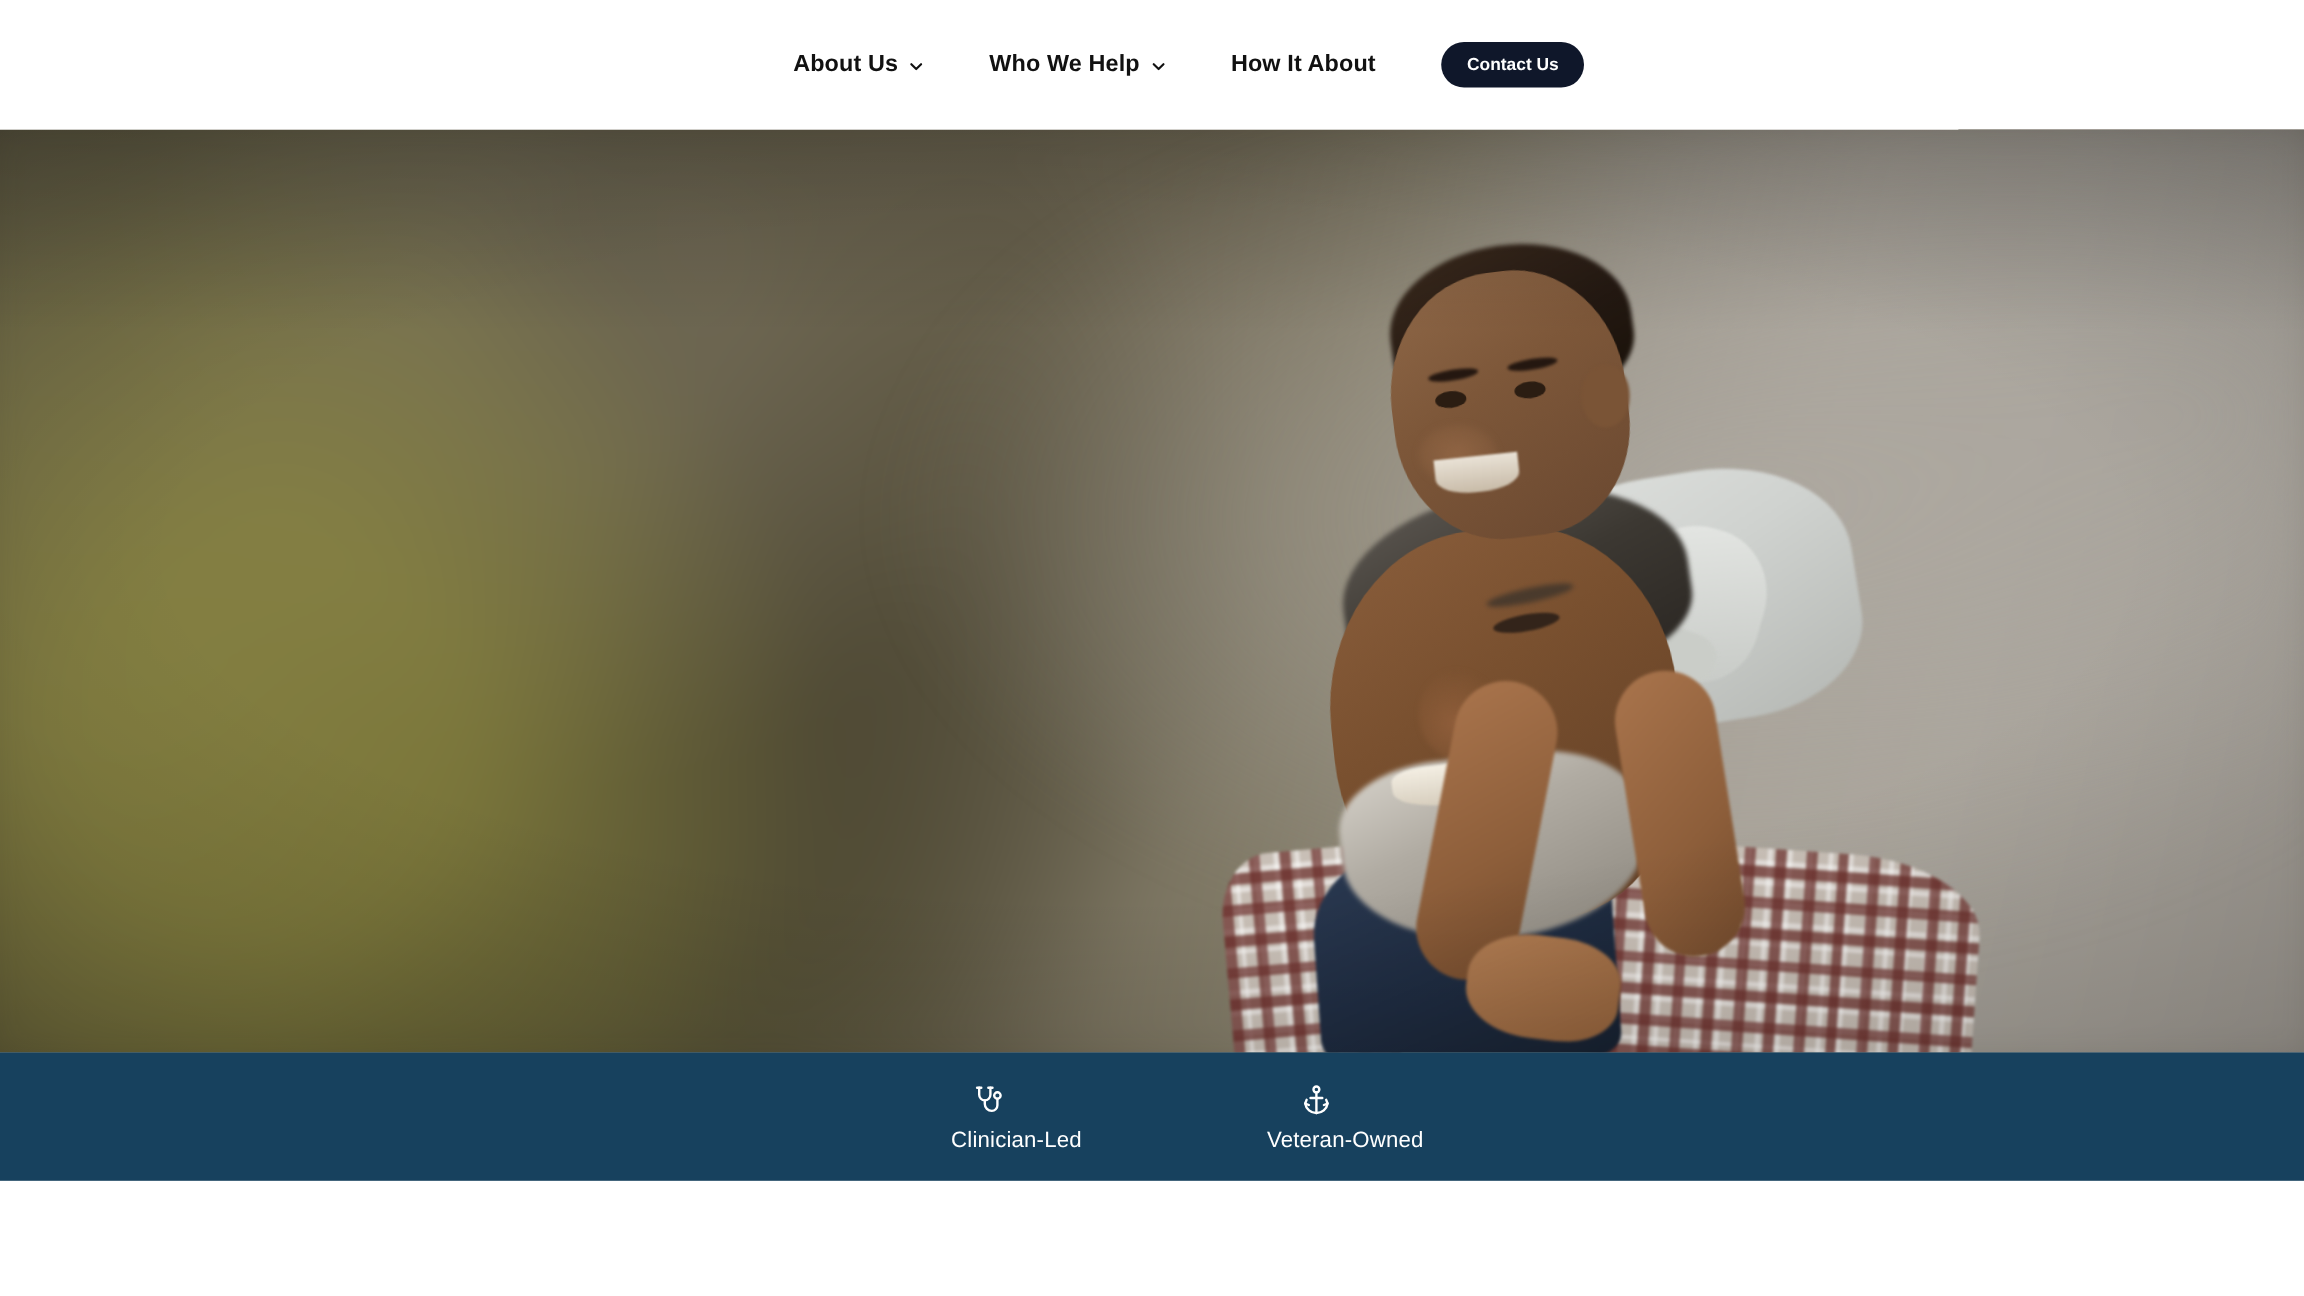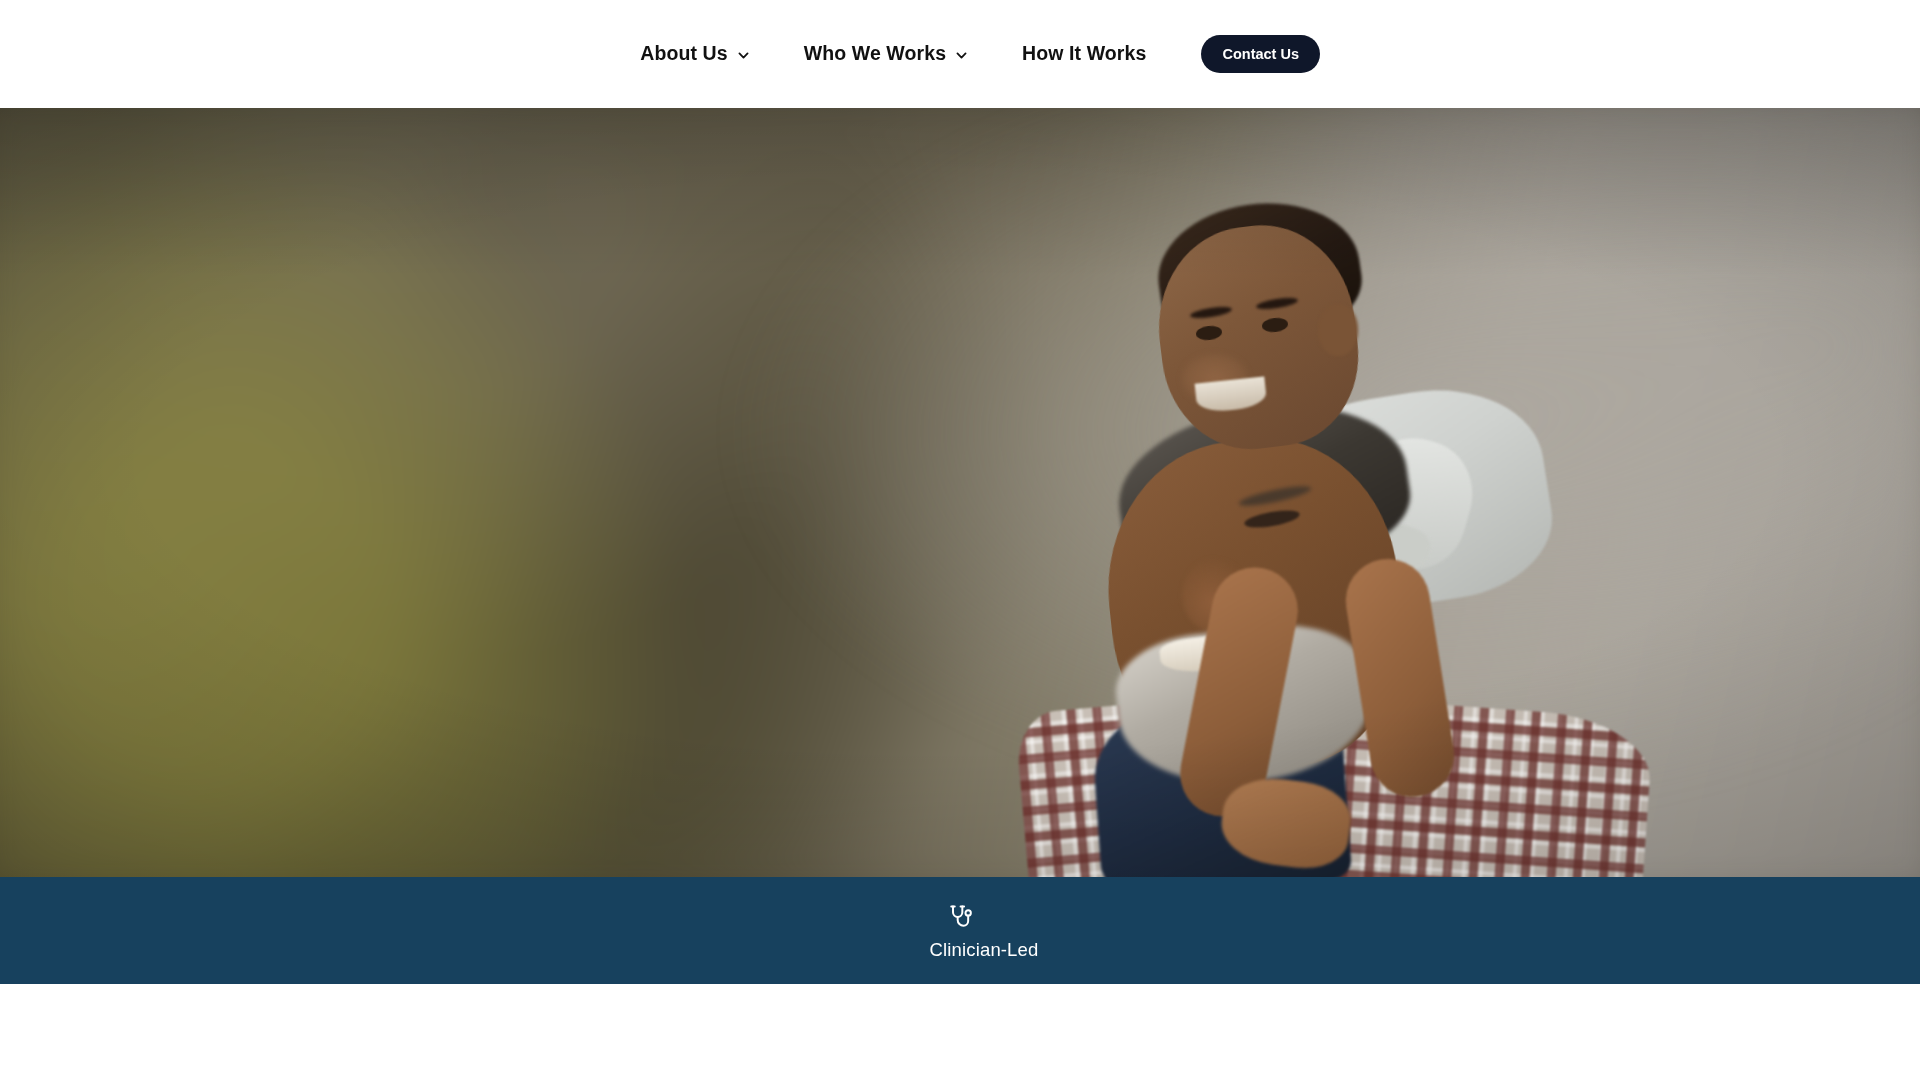--- a/index.html
+++ b/index.html
@@ -445,30 +445,30 @@
     <div class="nav-item">
       <span class="nav-label">About Us</span>
       <span class="chev">
         <svg viewBox="0 0 16 16">
             <path d="M3 5.5 L8 10.5 L13 5.5" fill="none" stroke="#111111" stroke-width="2.2" stroke-linecap="round" stroke-linejoin="round"></path>
           </svg>
       </span>
     </div>
 
     <div class="nav-item">
-      <span class="nav-label">Who We Works</span>
+      <span class="nav-label">Who We Help</span>
       <span class="chev">
         <svg viewBox="0 0 16 16">
             <path d="M3 5.5 L8 10.5 L13 5.5" fill="none" stroke="#111111" stroke-width="2.2" stroke-linecap="round" stroke-linejoin="round"></path>
           </svg>
       </span>
     </div>
 
     <div class="nav-item">
-      <span class="nav-label">How It Works</span>
+      <span class="nav-label">How It About</span>
     </div>
 
 
     <button class="cta-button">Contact Us</button>
 
   </nav>
 </header>
 
 <section class="hero">
   <div class="hero-photo">
@@ -520,18 +520,31 @@
           <path d="M6 3v5a4 4 0 0 0 8 0V3"></path>
           <path d="M4.5 3h3"></path>
           <path d="M12.5 3h3"></path>
           <path d="M10 12v2.5a5 5 0 0 0 5 5 4 4 0 0 0 4-4V11"></path>
           <circle cx="19" cy="8.5" r="2.3"></circle>
         </svg>
       </span>
       <span class="trust-label">Clinician-Led</span>
     </div>
 
+    <div class="trust-item">
+      <span class="trust-icon">
+        <svg width="28" height="28" viewBox="0 0 24 24" fill="none" stroke="#ffffff" stroke-width="1.7" stroke-linecap="round" stroke-linejoin="round">
+          <circle cx="12" cy="4.2" r="2.1"></circle>
+          <path d="M12 6.3V21"></path>
+          <path d="M7.8 10.3h8.4"></path>
+          <path d="M4 14.2a8 8 0 0 0 8 6.8 8 8 0 0 0 8-6.8"></path>
+          <path d="M4 14.2l2.6 1.1M4 14.2l1-2.6"></path>
+          <path d="M20 14.2l-2.6 1.1M20 14.2l-1-2.6"></path>
+        </svg>
+      </span>
+      <span class="trust-label">Veteran-Owned</span>
+    </div>
 
 
   </div>
 </section>
 
 <div class="below-fold"></div>
 
 </body></html>

